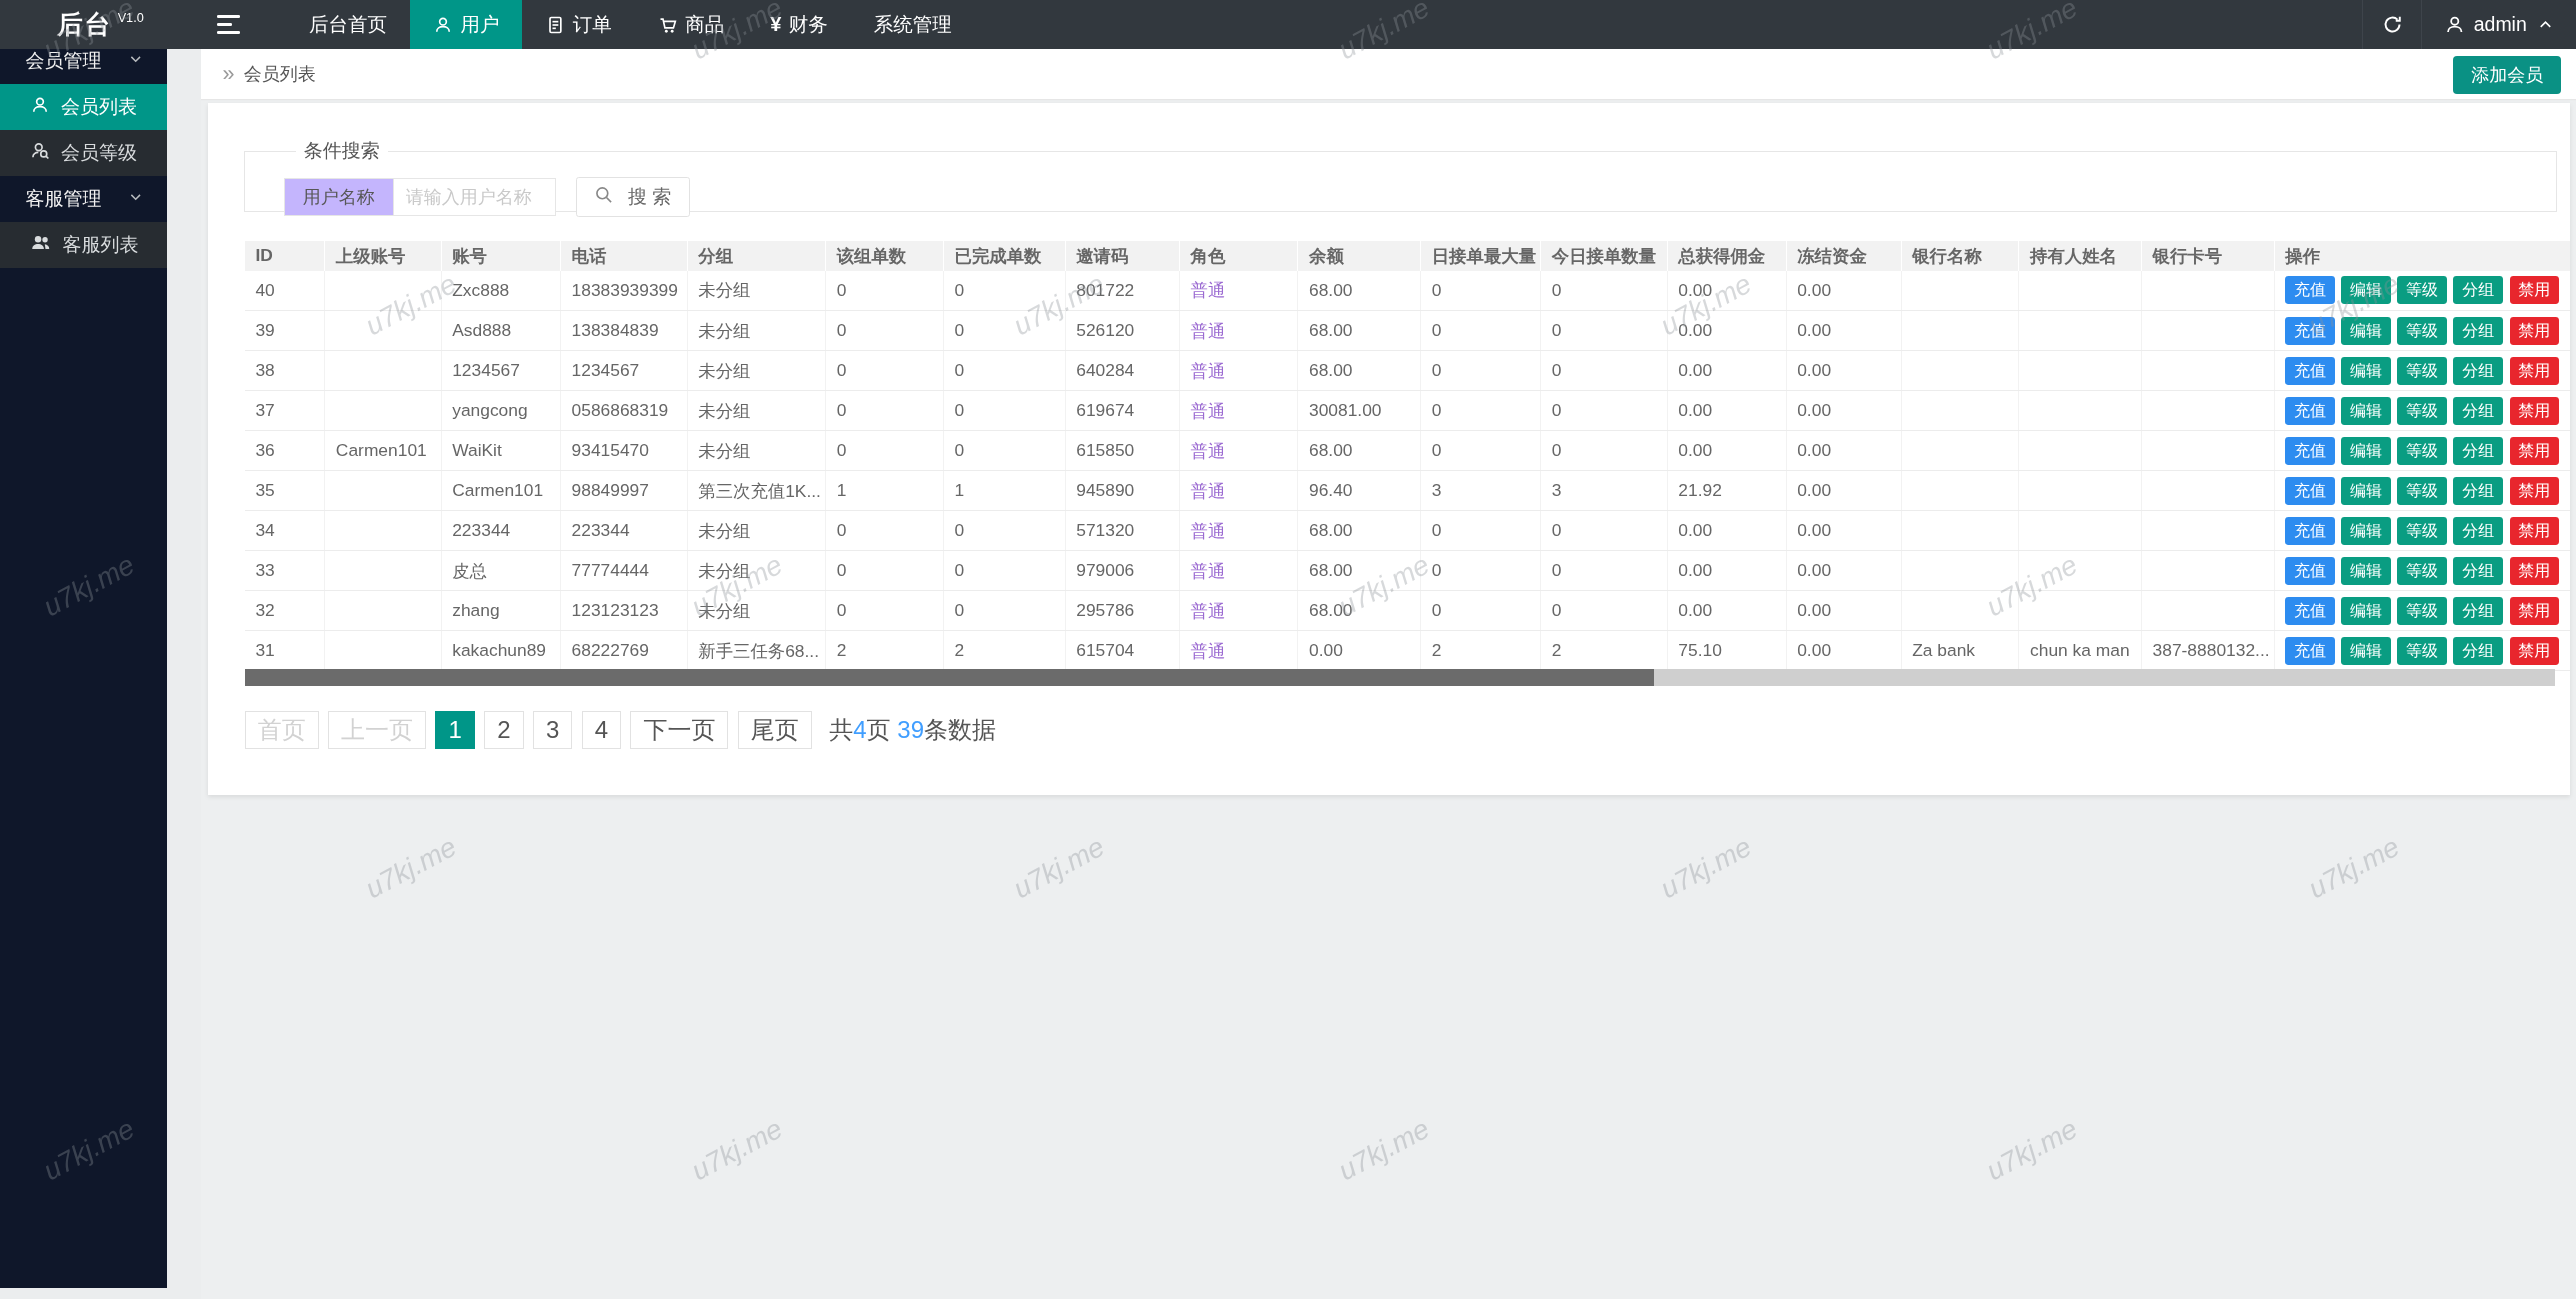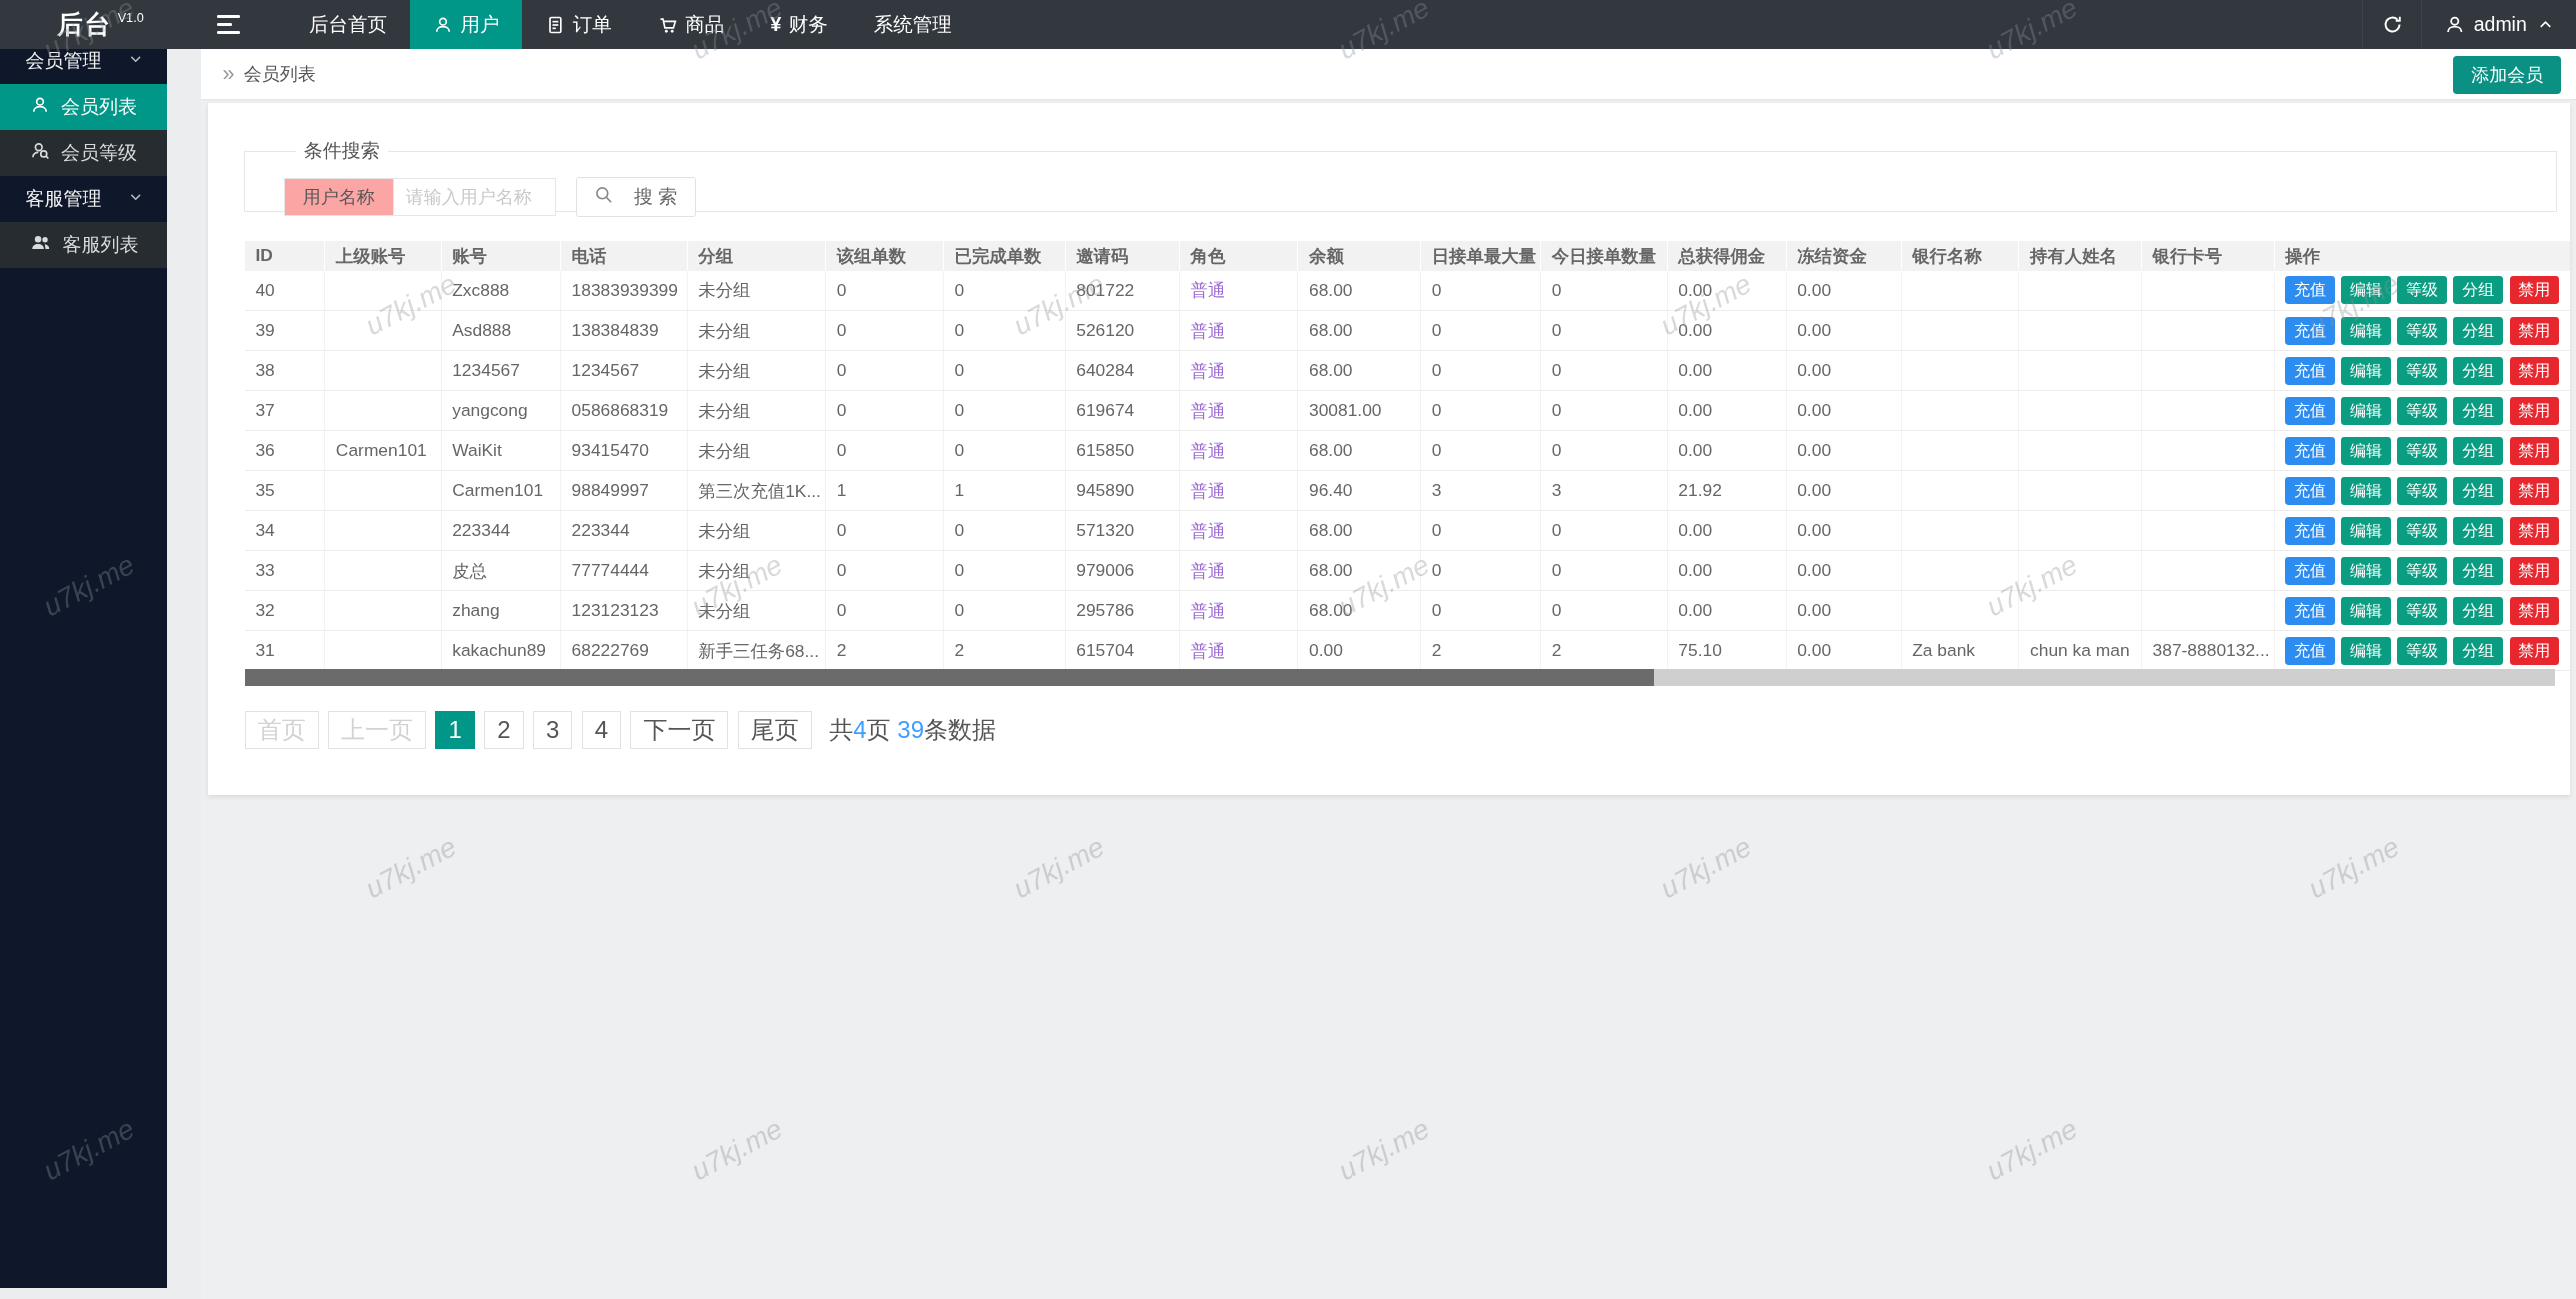--- a/index.html
+++ b/index.html
@@ -51,28 +51,28 @@
   
   .content { position:absolute; top:101px; left:201px; width:2375px; height:1198px;
              background:#edeff0; }
   .panel { position:absolute; left:6.7px; top:2px; width:2362px; height:692px;
            background:#fff; box-shadow:0 2px 4.7px rgba(0,0,0,0.09); }
 
   .search-fs { position:absolute; left:36px; top:35px; width:2313px; height:74px;
                border:0.7px solid #e6e6e6; padding:0 0 0 39px; }
   .search-fs legend { font-size:19px; color:#545454; padding:0 8px; margin-left:12px; }
   .search-row { display:flex; align-items:center; margin-top:13.4px; }
-  .addon { height:38px; line-height:36px; padding:0 18px; background:#fca5a5;
+  .addon { height:38px; line-height:36px; padding:0 18px; background:#c4b5fd;
            border:0.7px solid #e6e6e6; font-size:18px; color:#575757; white-space:nowrap;text-align:center; }
   .search-input { height:38px; width:162px; border:0.7px solid #e6e6e6; border-left:none;
                   padding:0 12px; font-size:18px; color:#333; outline:none; font-family:Liberation Sans, sans-serif; }
   .search-input::placeholder { color:#c9c9c9; }
   .search-btn { margin-left:20px; height:40px; padding:0 17.4px; background:#fff;
                 border:0.7px solid #e2e2e2; border-radius:2.7px; font-size:19px; color:#666;
-                display:flex; align-items:center; gap:20px; cursor:pointer; font-family:inherit; }
+                display:flex; align-items:center; gap:14px; cursor:pointer; font-family:inherit; }
 
   .tbl { position:absolute; left:37px; top:138px; border-collapse:collapse;
          table-layout:fixed; font-size:17.4px; color:#666; }
   .tbl th { height:29.5px; background:#f2f2f2; font-weight:bold; text-align:left;
             padding:0 4px 0 10.7px; border-right:1.3px solid #fff; color:#666;
             white-space:nowrap; overflow:hidden; }
   .tbl td { height:40px; border-bottom:0.7px solid #ececec; border-right:0.7px solid #f2f2f2;
             padding:0 4px 0 10.7px; white-space:nowrap; overflow:hidden; background:#fff; }
   .tbl td:last-child, .tbl th:last-child { border-right:none; }
   .role-link { color:#9b6ad2; cursor:pointer; }

